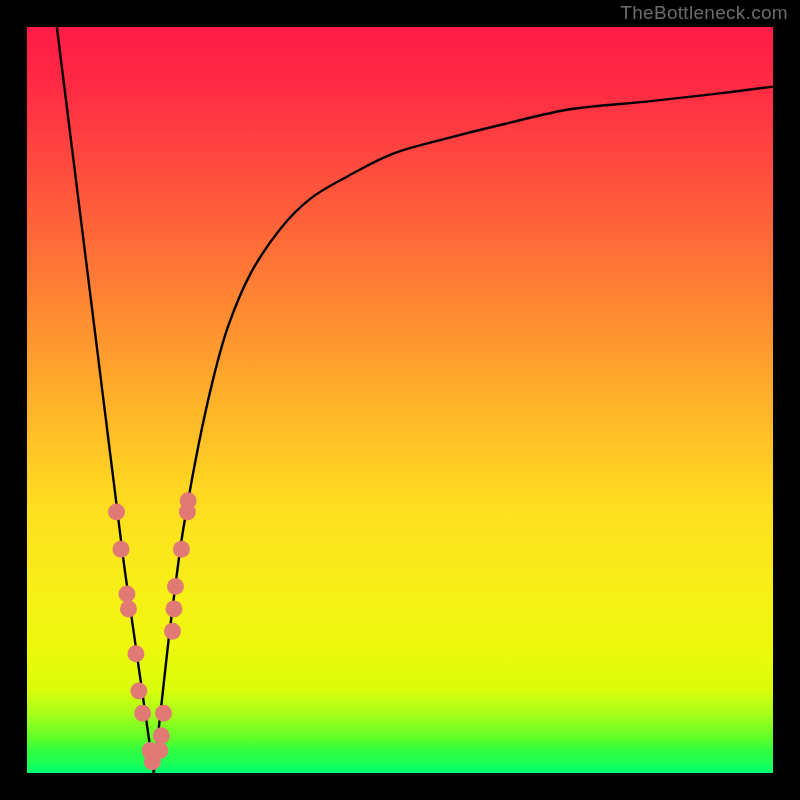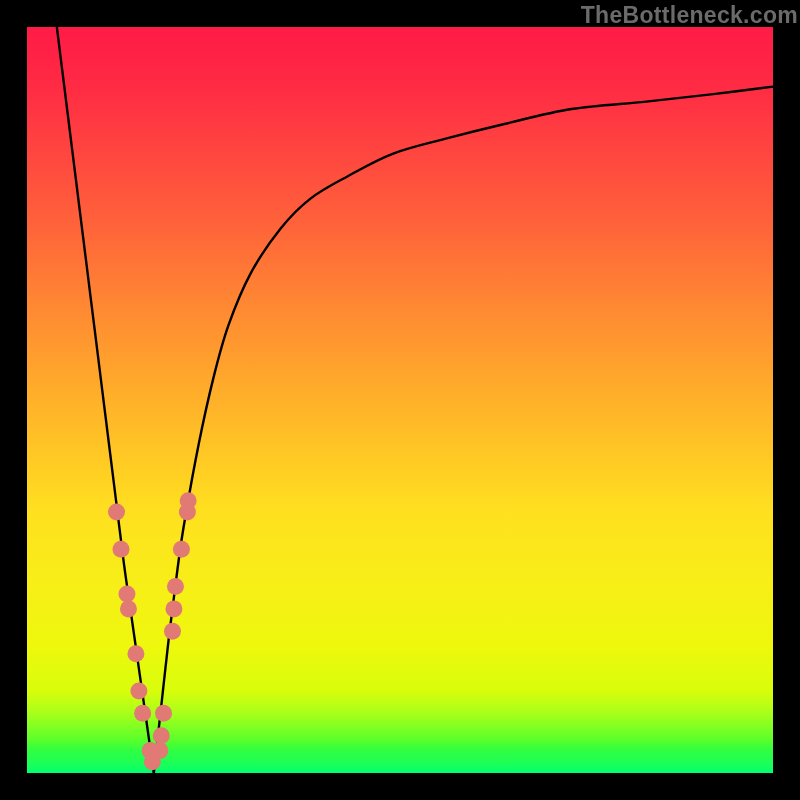--- a/index.html
+++ b/index.html
@@ -38,24 +38,24 @@
       #a8ff1a 92%,
       #5cff2a 95.5%,
       #2fff42 97%,
       #20ff55 98.5%,
       #00ff6e 100%
     );
   }
   .watermark {
     position: absolute;
     top: 2px;
-    right: 2px;
+    right: 12px;
     color: #6b6b6b;
-    font-size: 23px;
-    font-weight: 700;
+    font-size: 19px;
+    font-weight: 400;
     letter-spacing: 0.3px;
     user-select: none;
   }
   svg.curves {
     position: absolute;
     left: 0;
     top: 0;
     width: 746px;
     height: 746px;
     overflow: visible;

